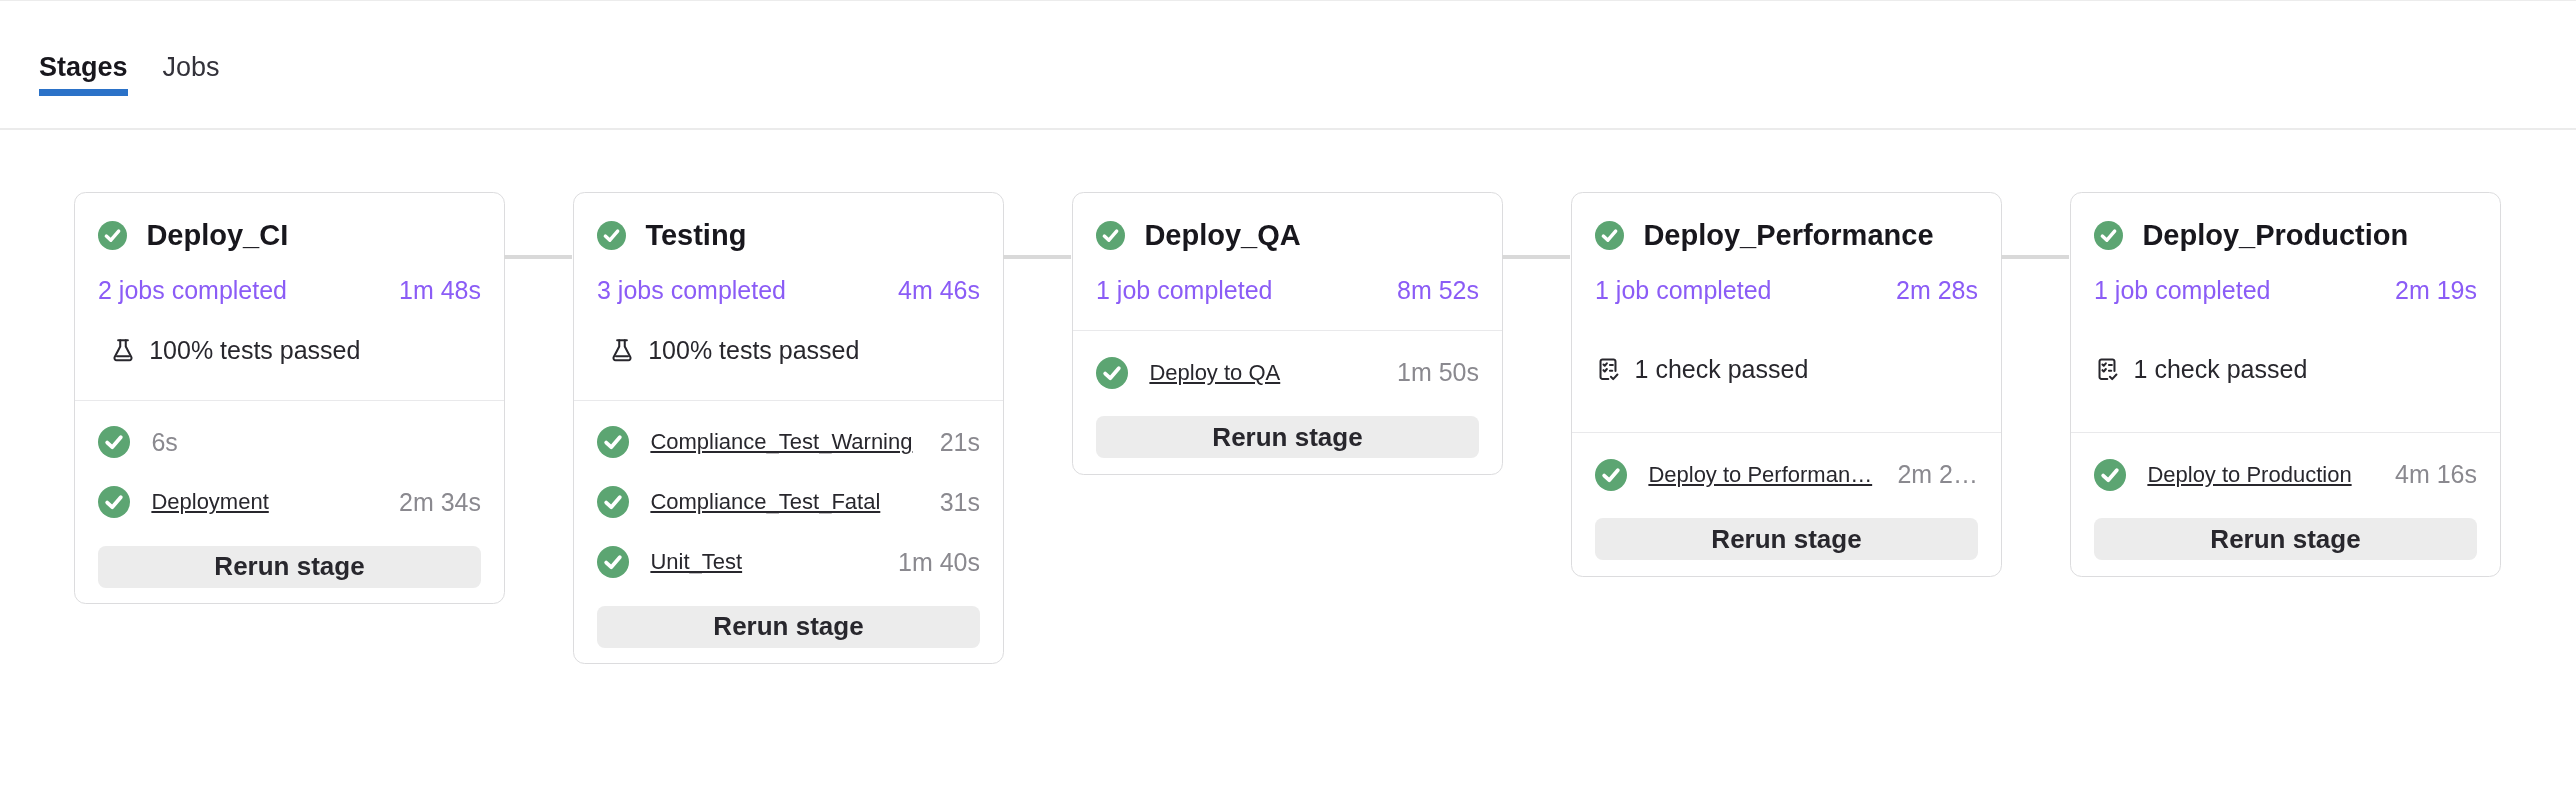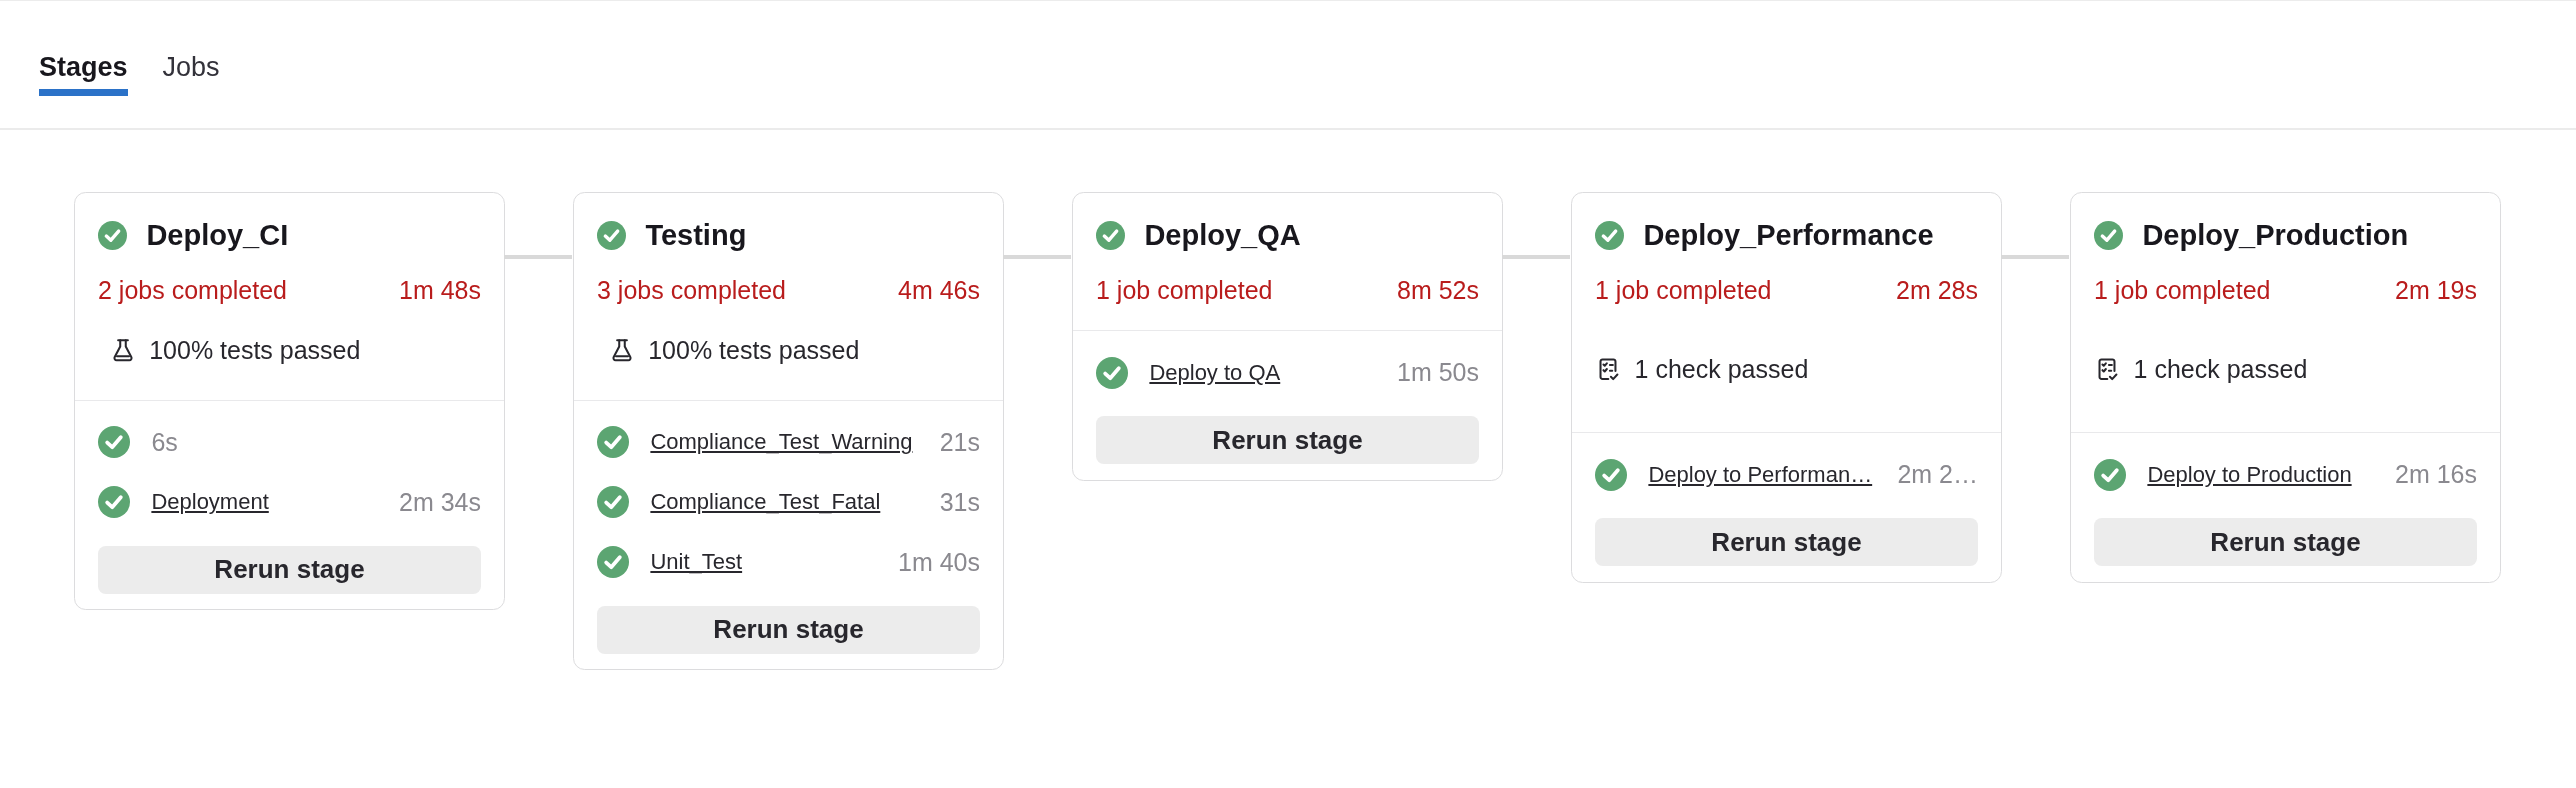--- a/index.html
+++ b/index.html
@@ -49,39 +49,39 @@
     width: 68px;
     height: 3.9px;
     background: #d9d9d9;
   }
   .stage-header { padding: 25px 23px 25px 23px; }
   .title-row { display: flex; align-items: center; gap: 19.4px; height: 35px; }
   .stage-title { font-size: 29px; font-weight: bold; color: #18171d; white-space: nowrap; }
   .meta-row {
     display: flex; justify-content: space-between; align-items: center;
     margin-top: 23px; height: 29px;
-    font-size: 25px; color: #b91c1c;
+    font-size: 25px; color: #8b5cf6;
   }
   .report-row {
     display: flex; align-items: center; gap: 13.6px;
     font-size: 25px; color: #28272d; height: 29px;
   }
   .report-row.tests { margin-top: 31px; margin-bottom: 9.7px; margin-left: 11.6px; }
   .report-row.checks { margin-top: 50px; margin-bottom: 23px; }
   .stage-divider { border: 0; border-top: 1.9px solid #e9e9eb; }
   .jobs-section { padding: 25px 23px 15.5px 23px; }
   .job-row { display: flex; align-items: center; gap: 21.4px; height: 33px; margin-bottom: 27px; cursor: pointer; }
   .job-name {
     flex: 1 1 auto; min-width: 0;
     font-size: 22px; color: #28272d;
     white-space: nowrap; overflow: hidden; text-overflow: ellipsis; text-decoration: underline;
   }
   .job-duration { flex: 0 0 auto; font-size: 25px; color: #8a898f; white-space: nowrap; }
   .rerun-button {
-    display: block; width: 100%; height: 48px;
+    display: block; width: 100%; height: 42px;
     margin-top: 25px;
     background: #ececec; border: none; border-radius: 7.8px;
     font-size: 26px; font-weight: bold; color: #28272d;
     font-family: inherit; cursor: pointer;
   }
   .icon-wrap { flex: 0 0 auto; display: inline-flex; }
   .ck-title svg { width: 29px; height: 29px; }
   .ck-job svg { width: 32px; height: 32px; }
   .report-icon svg { width: 26px; height: 26px; }
 </style>
@@ -328,20 +328,20 @@
     <div class="jobs-section">
       <div>
           <div class="job-row">
     <span class="icon-wrap ck-job">
       <svg viewBox="0 0 16 16">
         <circle cx="8" cy="8" r="8" fill="#5ca572"></circle>
         <path d="M4.6 8.3 L7.1 10.6 L11.4 5.6" fill="none" stroke="#ffffff" stroke-width="1.9" stroke-linecap="round" stroke-linejoin="round"></path>
       </svg>
     </span>
     <span class="job-name">Deploy to Production</span>
-    <span class="job-duration">2m 16s</span>
+    <span class="job-duration">4m 16s</span>
   </div>
         </div>
       <button class="rerun-button">Rerun stage</button>
     </div>
   </section>
   </div>
 
 
 </body></html>

